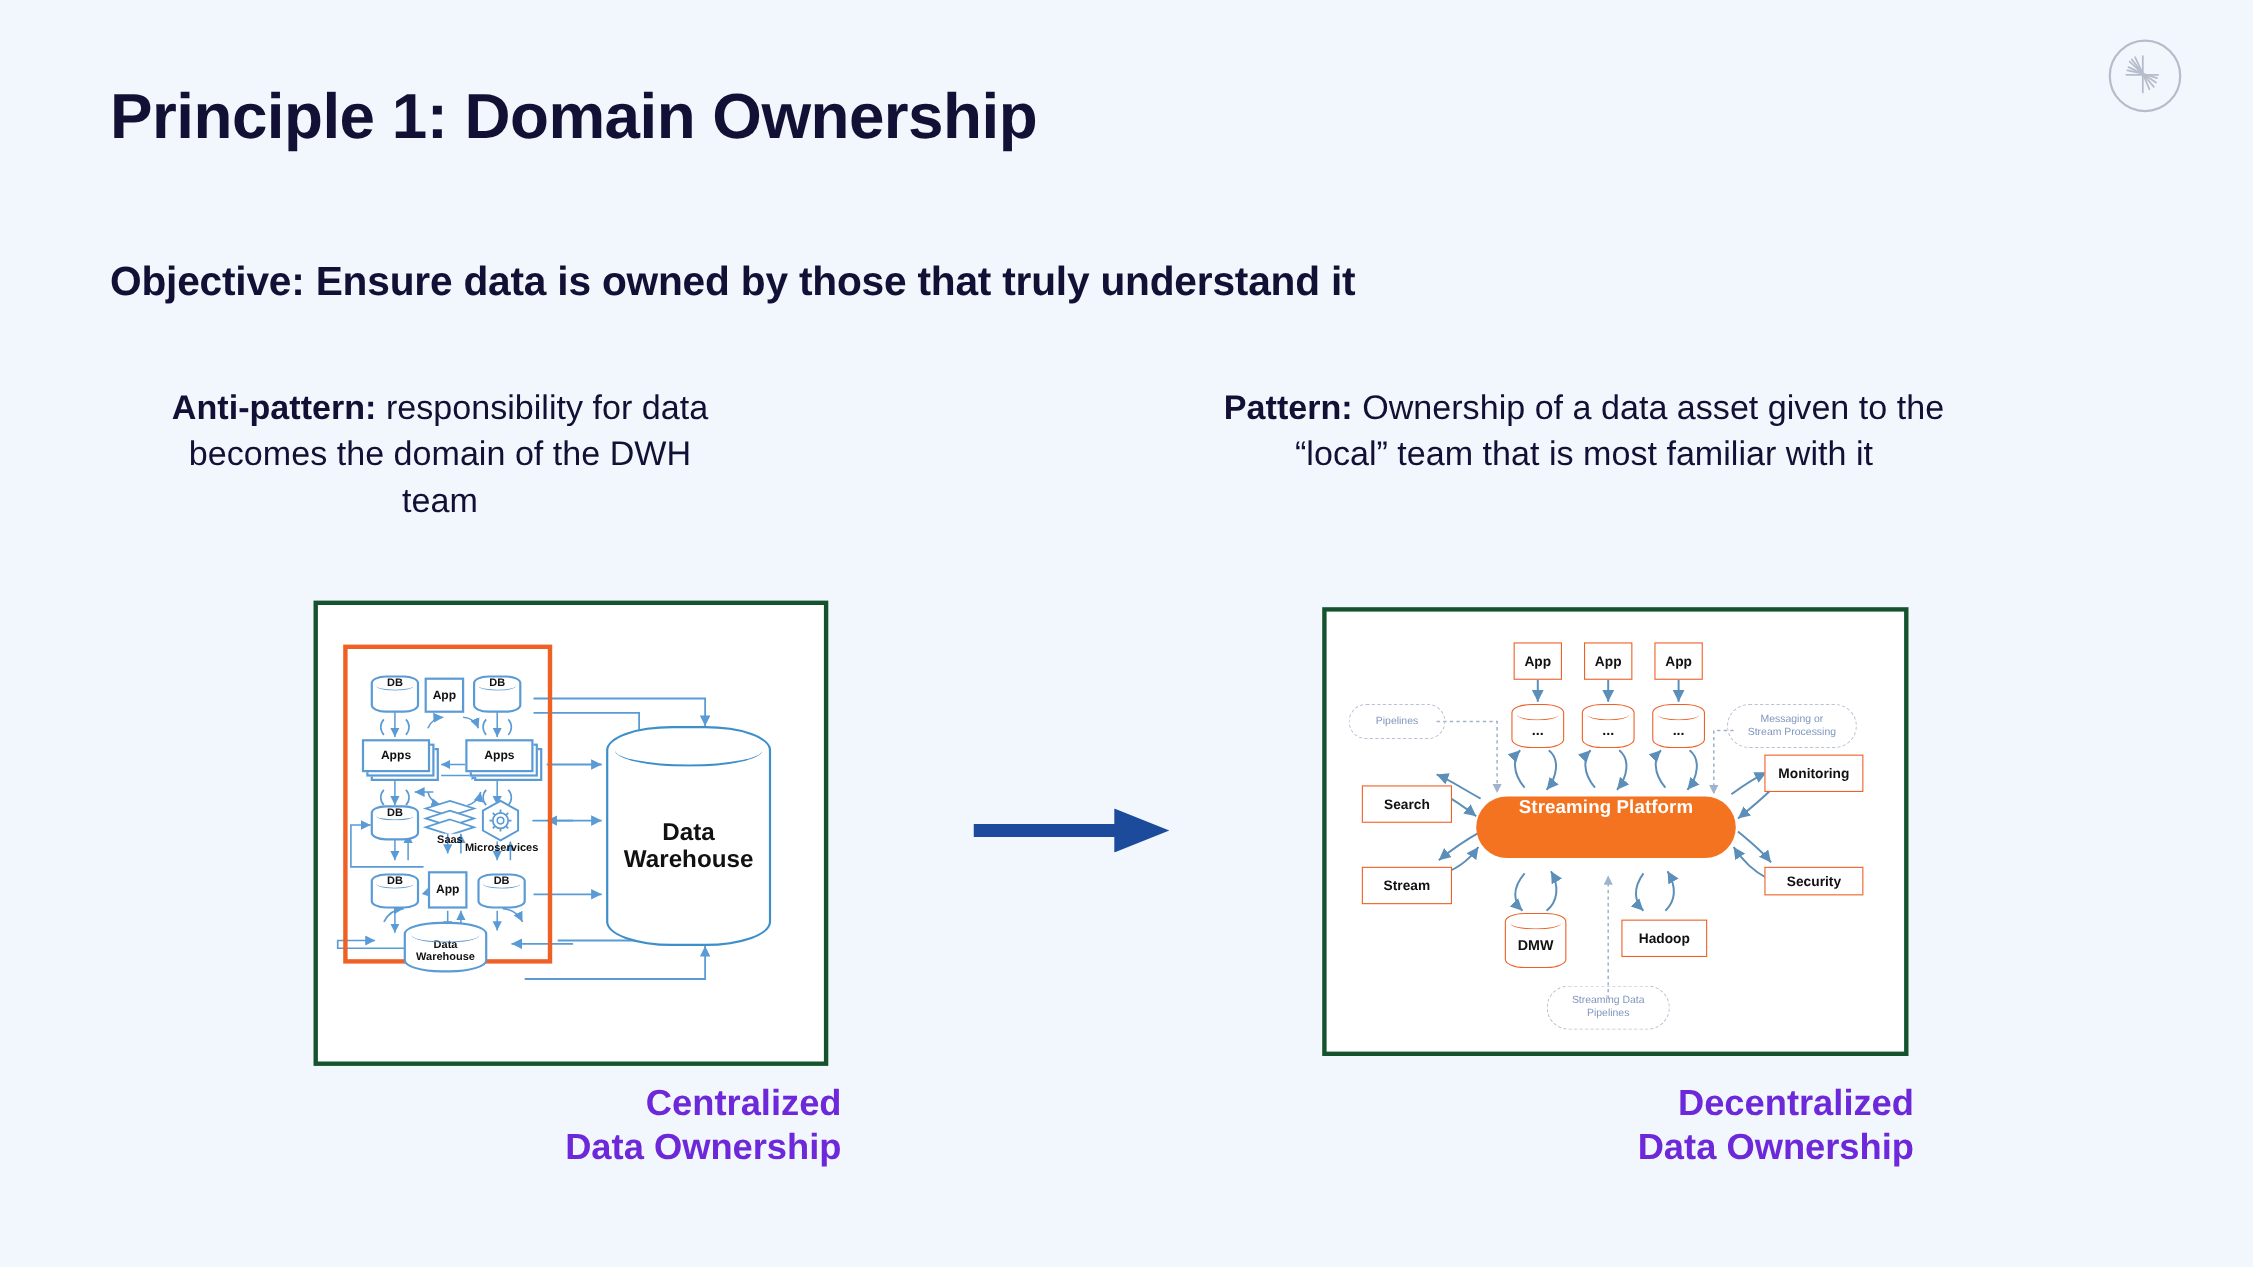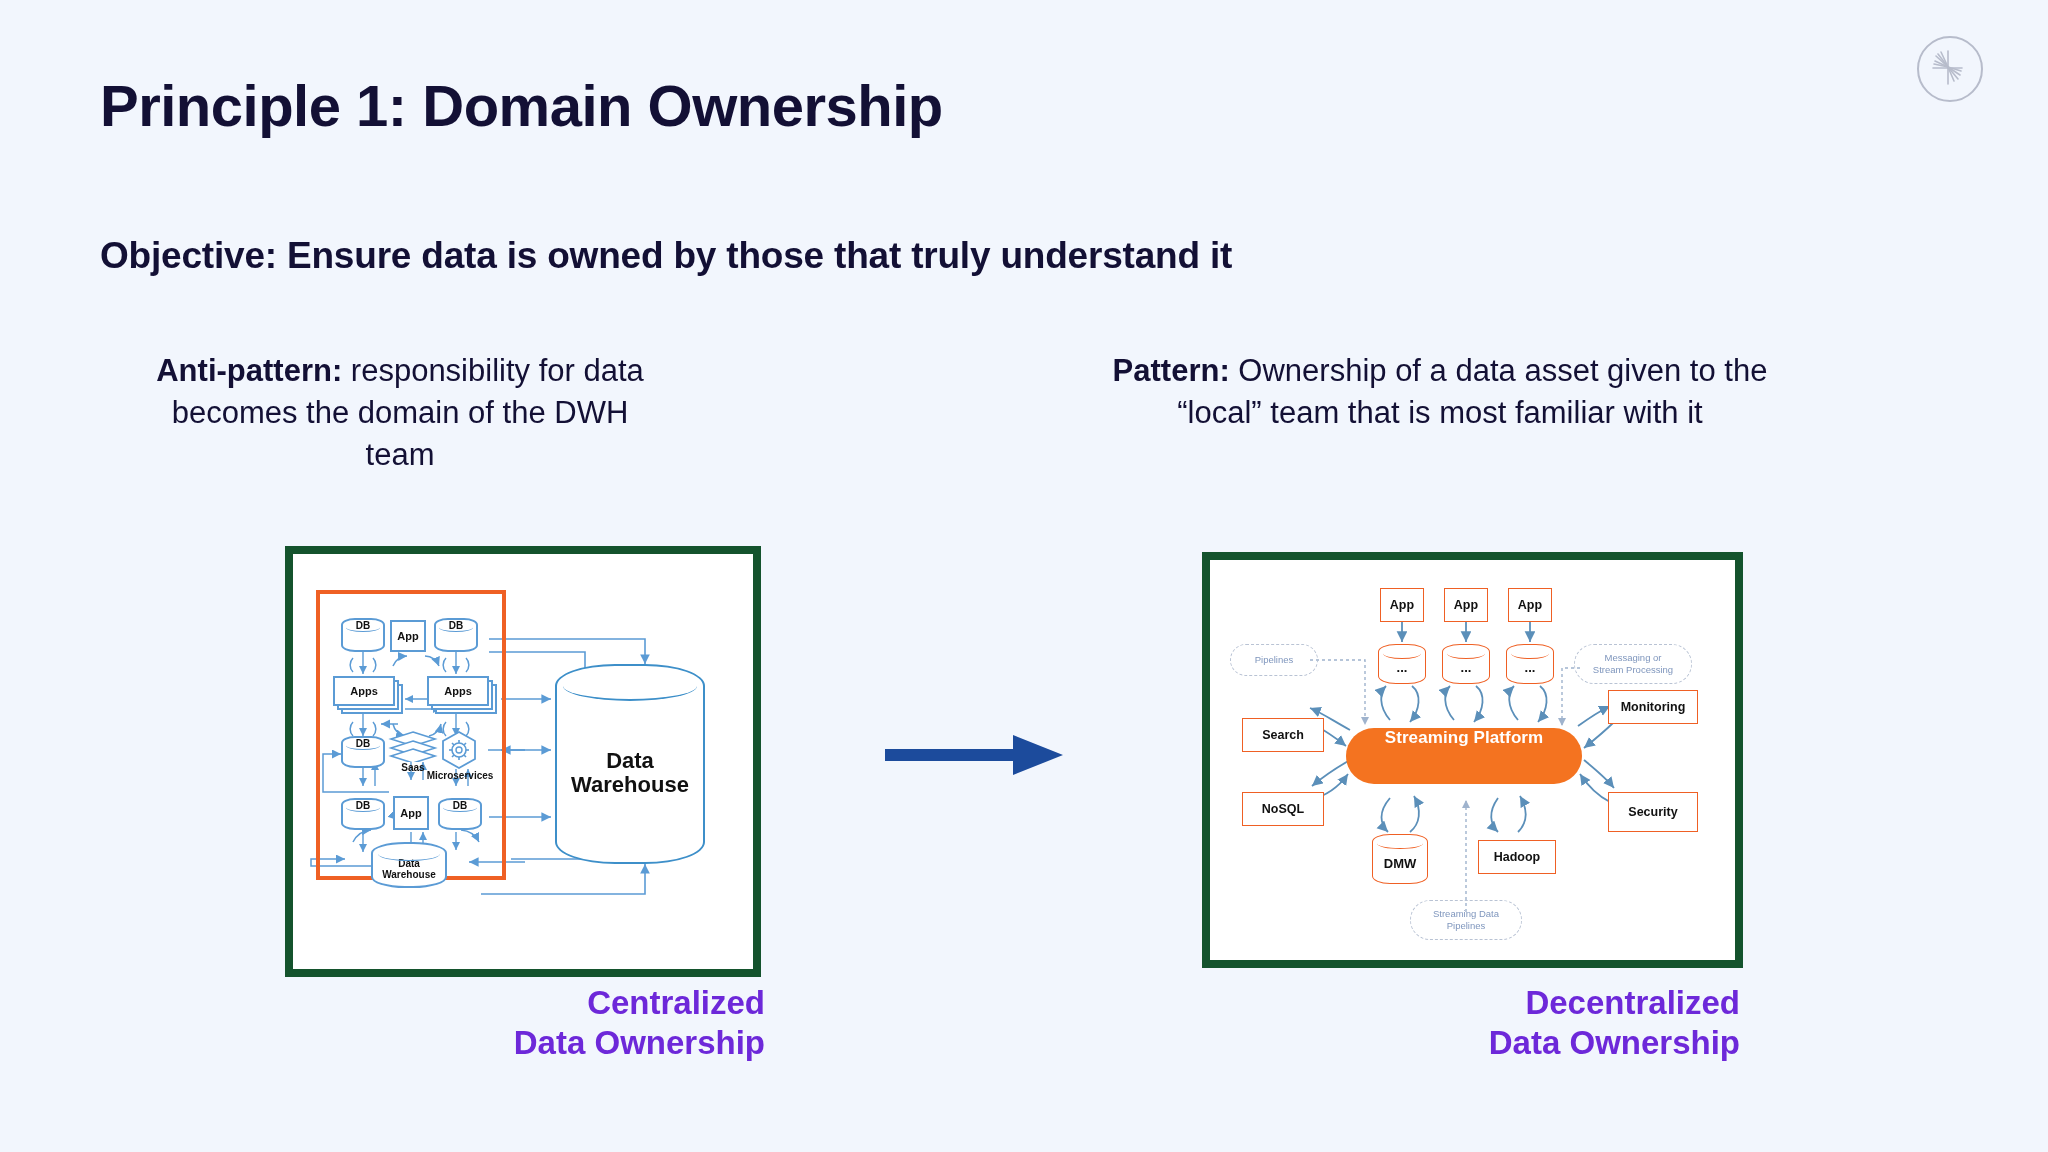--- a/index.html
+++ b/index.html
@@ -37,21 +37,21 @@
     position:absolute;text-align:center;
     font-size:31px;line-height:1.36;color:#131035;font-weight:normal;
   }
   .col-head b{font-weight:bold;margin-top:12px;}
   #head-left{left:150px;top:350px;width:500px;}
   #head-right{left:1080px;top:350px;width:720px;}
 
   
   .panel{
     position:absolute;background:#ffffff;
-    border:8px solid #14532d;
+    border:4px solid #14532d;
   }
   #panel-left{left:285px;top:546px;width:460px;height:415px;}
   #panel-right{left:1202px;top:552px;width:525px;height:400px;}
 
   
   .caption{
     position:absolute;text-align:right;
     font-size:33px;line-height:1.2;font-weight:bold;color:#6d28d9;
   }
   #cap-left{left:265px;top:983px;width:500px;}
@@ -396,27 +396,27 @@
         <span>...</span>
       </div>
     <div class="r-cyl" style="left:296px;top:84px;width:48px;height:40px;padding-top:6px;">
         <span>...</span>
       </div>
 
     <div class="r-node" style="left:32px;top:130px;width:82px;height:34px;margin-top:28px;">
         <span>Search</span>
       </div>
     <div class="r-node" style="left:32px;top:232px;width:82px;height:34px;">
-        <span>NoSQL</span>
+        <span>Stream</span>
       </div>
 
     <div class="r-node" style="left:398px;top:130px;width:90px;height:34px;">
         <span>Monitoring</span>
       </div>
-    <div class="r-node" style="left:398px;top:232px;width:90px;height:40px;">
+    <div class="r-node" style="left:398px;top:232px;width:90px;height:26px;">
         <span>Security</span>
       </div>
 
     <div class="pill" style="left:136px;top:168px;width:236px;height:56px;">
       <span>Streaming Platform</span>
     </div>
 
     <div class="r-cyl" style="left:162px;top:274px;width:56px;height:50px;padding-top:8px;">
         <span>DMW</span>
       </div>

